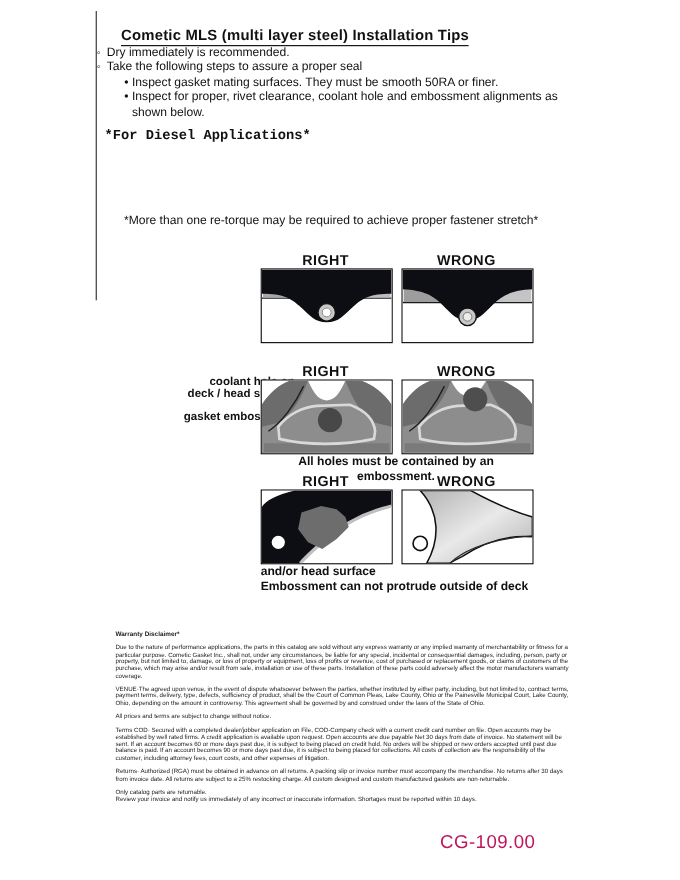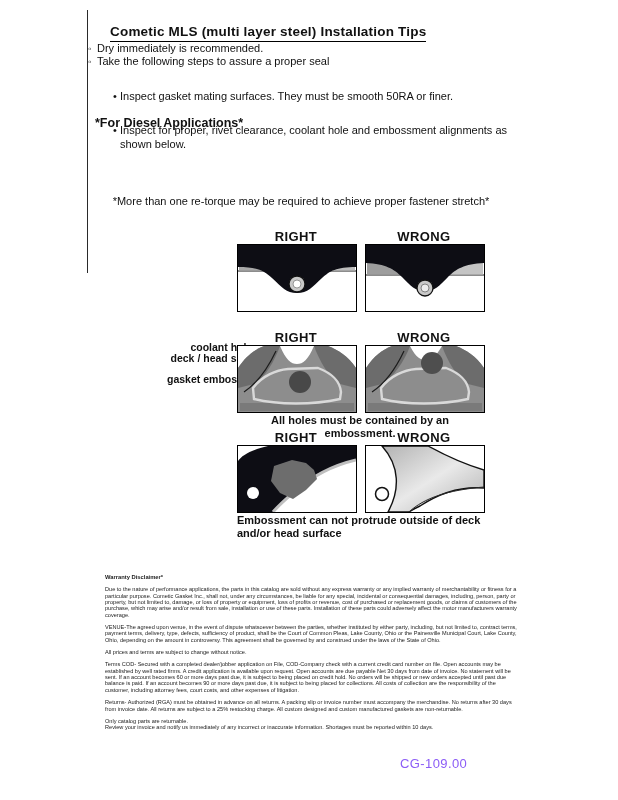--- a/index.html
+++ b/index.html
@@ -11,40 +11,40 @@
   .left-rule{position:absolute;left:87px;top:10px;width:1px;height:263px;background:#2a2a2a;}
 
   .title{
     position:absolute;left:110px;top:24px;font-size:13.5px;font-weight:bold;
     letter-spacing:.2px;border-bottom:1.6px solid #000;padding-bottom:2px;display:inline-block;
   }
 
   .tips{position:absolute;left:88px;top:42px;width:440px;font-size:11px;line-height:13.4px;}
   .tips .b{position:relative;padding-left:9px;}
   .tips .b::before{content:"\25E6";position:absolute;left:0;top:-0.5px;font-size:10px;}
-  .tips .sb{position:relative;padding-left:32px;margin-top:21px;}
+  .tips .sb{position:relative;padding-left:32px;}
   .tips .sb::before{content:"\2022";position:absolute;left:25px;top:0;font-size:11px;}
 
-  .diesel-h{position:absolute;left:95px;top:116px;font-size:12.5px;font-weight:bold;}
+  .diesel-h{position:absolute;left:95px;top:116px;font-size:12.5px;font-weight:bold;font-family:Liberation Mono, monospace;}
   .body-p{position:absolute;left:95px;width:412px;font-size:11px;line-height:13.6px;}
 
   .fig-label{position:absolute;width:118px;text-align:center;font-size:13px;font-weight:600;letter-spacing:.4px;}
   .panel{position:absolute;width:118px;height:66px;border:1.6px solid #000;background:#fff;box-sizing:content-box;}
   .panel svg{display:block;}
   .caption{position:absolute;font-size:11px;font-weight:bold;line-height:12.5px;}
 
   .side-label{position:absolute;width:140px;text-align:right;font-size:10.5px;font-weight:bold;line-height:11px;}
   .connector{position:absolute;left:125px;top:340px;pointer-events:none;}
 
   .legal{position:absolute;left:105px;top:574px;width:412px;font-size:5.6px;line-height:6.35px;color:#1c1c1c;}
   .legal .h{font-weight:bold;margin-bottom:6px;font-size:5.8px;}
   .legal p{margin:0 0 6px 0;}
   .legal p.tight{margin:0;}
 
-  .footer-code{position:absolute;left:400px;top:756px;font-size:13px;letter-spacing:.4px;color:#8b5cf6;}
+  .footer-code{position:absolute;left:400px;top:756px;font-size:17px;letter-spacing:.4px;color:#be185d;}
 </style>
 </head>
 <body>
 
 <div class="page">
 
   <div class="left-rule"></div>
 
   <div class="title">Cometic MLS (multi layer steel) Installation Tips</div>
 
@@ -152,22 +152,22 @@
         </linearGradient>
       </defs>
       <rect x="0" y="0" width="118" height="66" fill="#ffffff"></rect>
       <path d="M16,0 L62,0 C84,12 104,20 118,24 L118,42 C94,40 72,48 54,60 C50,62 46,64 43,66 L22,66 C34,44 34,20 16,0 Z" fill="url(#bandg)" stroke="#111" stroke-width="1.4"></path>
       <path d="M43,66 C58,52 82,44 118,41" fill="none" stroke="#2a2a2a" stroke-width="1"></path>
       <circle cx="16" cy="48" r="6.5" fill="#ffffff" stroke="#111" stroke-width="1.5"></circle>
     </svg>
   </div>
 
   <div class="caption" style="left:237px;top:514px;width:260px;">
+    <div>and/or head surface</div>
     <div>Embossment can not protrude outside of deck</div>
-    <div>and/or head surface</div>
   </div>
 
   <div class="legal">
     <div class="h">Warranty Disclaimer*</div>
     <p>Due to the nature of performance applications, the parts in this catalog are sold without any express warranty or any implied warranty of merchantability or fitness for a particular purpose.  Cometic Gasket Inc., shall not, under any circumstances, be liable for any special, incidental or consequential damages, including, person, party or property, but not limited to, damage, or loss of property or equipment, loss of profits or revenue, cost of purchased or replacement goods, or claims of customers of the purchase, which may arise and/or result from sale, installation or use of these parts.  Installation of these parts could adversely affect the motor manufacturers warranty coverage.</p>
     <p>VENUE-The agreed upon venue, in the event of dispute whatsoever between the parties, whether instituted by either party, including, but not limited to, contract terms, payment terms, delivery, type, defects, sufficiency of product, shall be the Court of Common Pleas, Lake County, Ohio or the Painesville Municipal Court, Lake County, Ohio, depending on the amount in controversy. This agreement shall be governed by and construed under the laws of the State of Ohio.</p>
     <p>All prices and terms are subject to change without notice.</p>
     <p>Terms COD- Secured with a completed dealer/jobber application on File, COD-Company check with a current credit card number on file.  Open accounts may be established by well rated firms.  A credit application is available upon request.  Open accounts are due payable Net 30 days from date of invoice.  No statement will be sent.  If an account becomes 60 or more days past due, it is subject to being placed on credit hold.  No orders will be shipped or new orders accepted until past due balance is paid.  If an account becomes 90 or more days past due, it is subject to being placed for collections.  All costs of collection are the responsibility of the customer, including attorney fees, court costs, and other expenses of litigation.</p>
     <p>Returns- Authorized (RGA) must be obtained in advance on all returns.  A packing slip or invoice number must accompany the merchandise.  No returns after 30 days from invoice date.  All returns are subject to a 25% restocking charge.  All custom designed and custom manufactured gaskets are non-returnable.</p>
     <p class="tight">Only catalog parts are returnable.</p>

